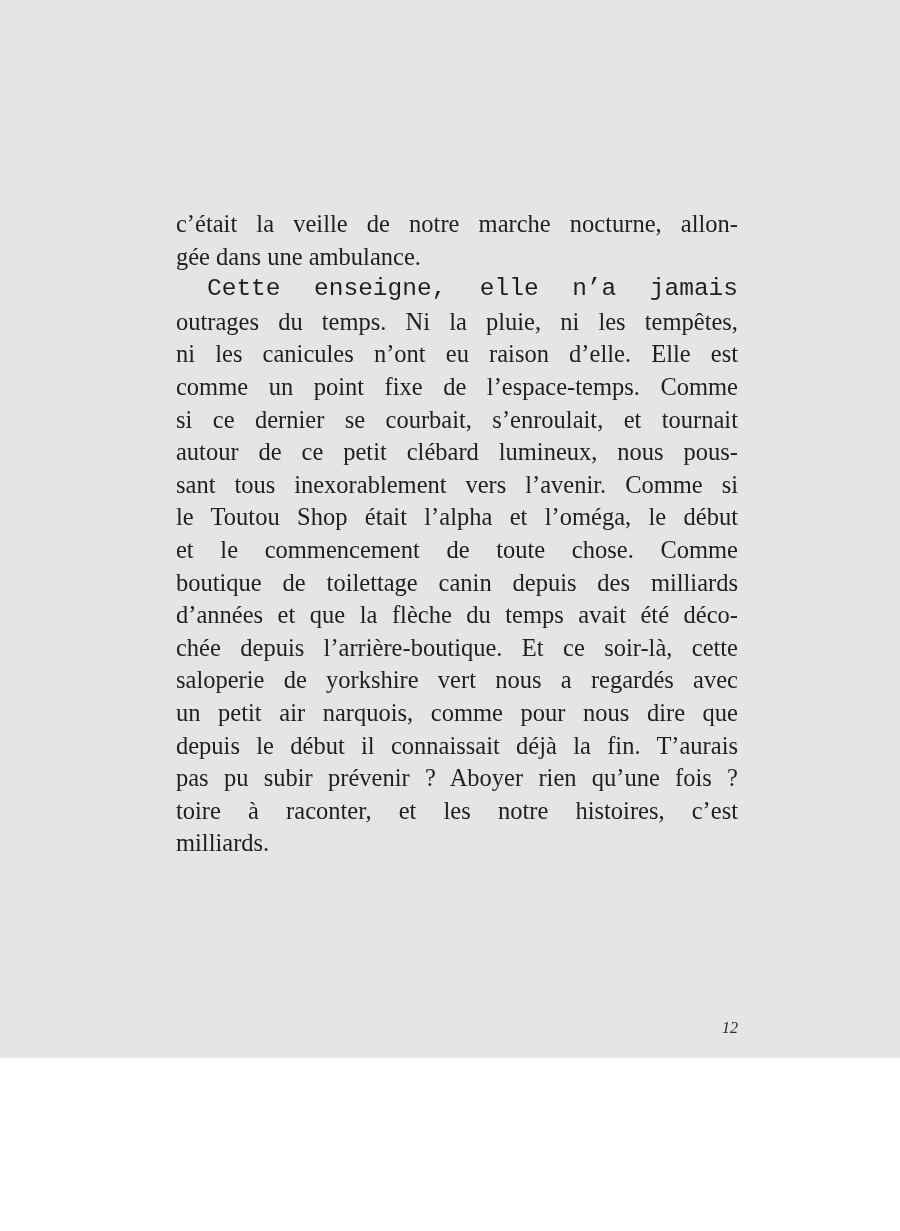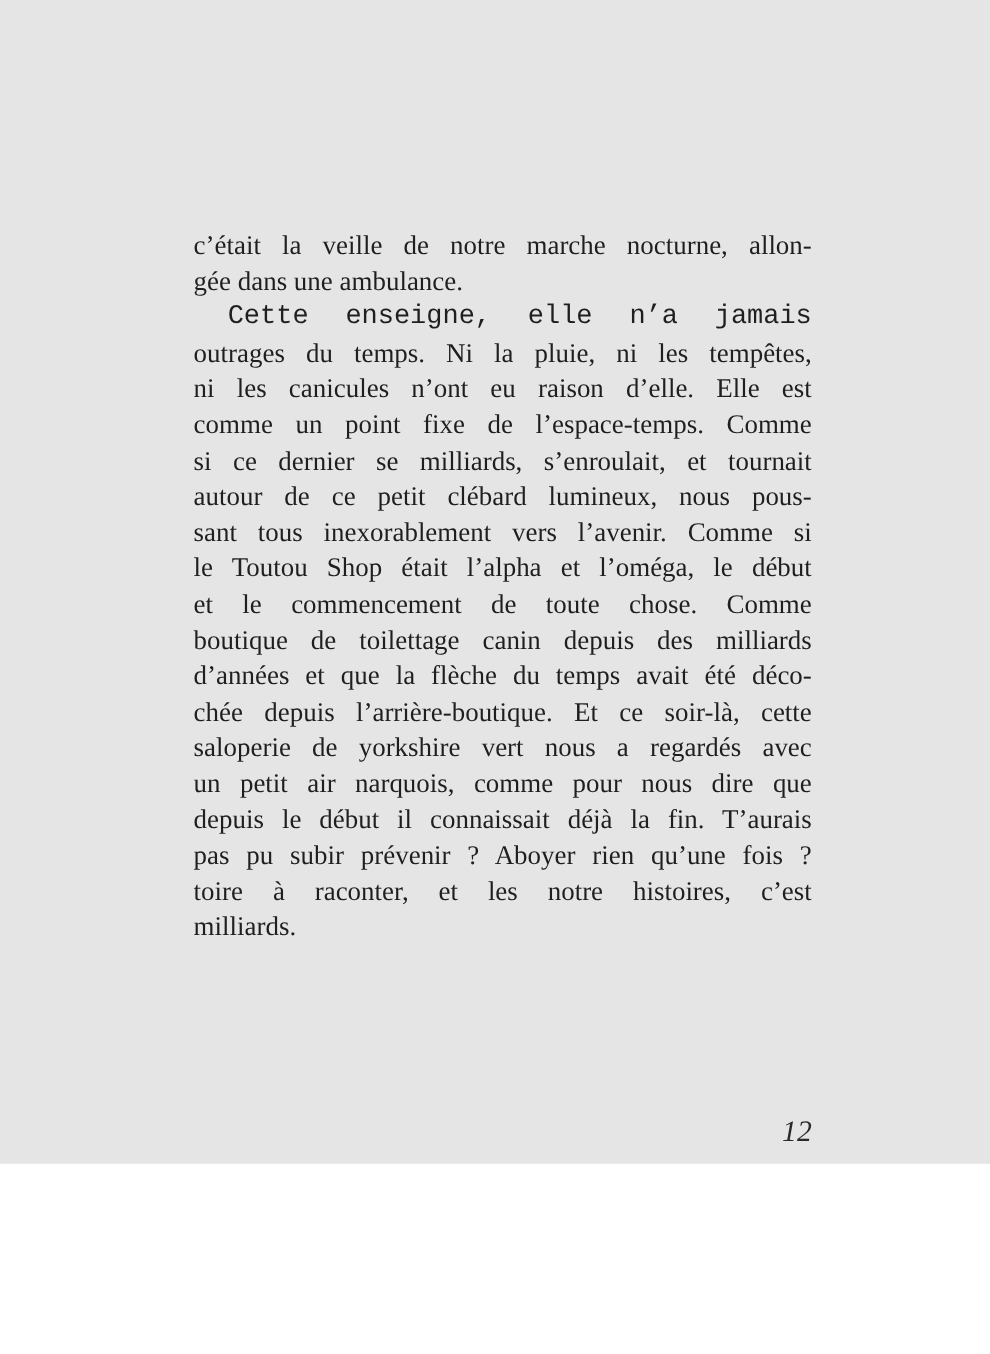--- a/index.html
+++ b/index.html
@@ -42,37 +42,37 @@
     padding-left: 31px;
     font-family: Liberation Mono, monospace;
   }
   .page-number {
     position: absolute;
     left: 176px;
     top: 1012px;
     width: 562px;
     text-align: right;
     font-style: italic;
-    font-size: 27px;
+    font-size: 16px;
     color: #2a2a2a;
     line-height: 32px;
   }
 </style>
 </head>
 <body>
 
 <div class="book-page">
   <div class="text-block">
       <div class="line">c’était la veille de notre marche nocturne, allon-</div>
       <div class="line no-justify">gée dans une ambulance.</div>
       <div class="line indent">Cette enseigne, elle n’a jamais semblé subir les</div>
       <div class="line">outrages du temps. Ni la pluie, ni les tempêtes,</div>
       <div class="line">ni les canicules n’ont eu raison d’elle. Elle est</div>
       <div class="line">comme un point fixe de l’espace-temps. Comme</div>
-      <div class="line">si ce dernier se milliards, s’enroulait, et tournait</div>
+      <div class="line">si ce dernier se courbait, s’enroulait, et tournait</div>
       <div class="line">autour de ce petit clébard lumineux, nous pous-</div>
       <div class="line">sant tous inexorablement vers l’avenir. Comme si</div>
       <div class="line">le Toutou Shop était l’alpha et l’oméga, le début</div>
       <div class="line">et le commencement de toute chose. Comme</div>
       <div class="line">boutique de toilettage canin depuis des milliards</div>
       <div class="line">d’années et que la flèche du temps avait été déco-</div>
       <div class="line">chée depuis l’arrière-boutique. Et ce soir-là, cette</div>
       <div class="line">saloperie de yorkshire vert nous a regardés avec</div>
       <div class="line">un petit air narquois, comme pour nous dire que</div>
       <div class="line">depuis le début il connaissait déjà la fin. T’aurais</div>

